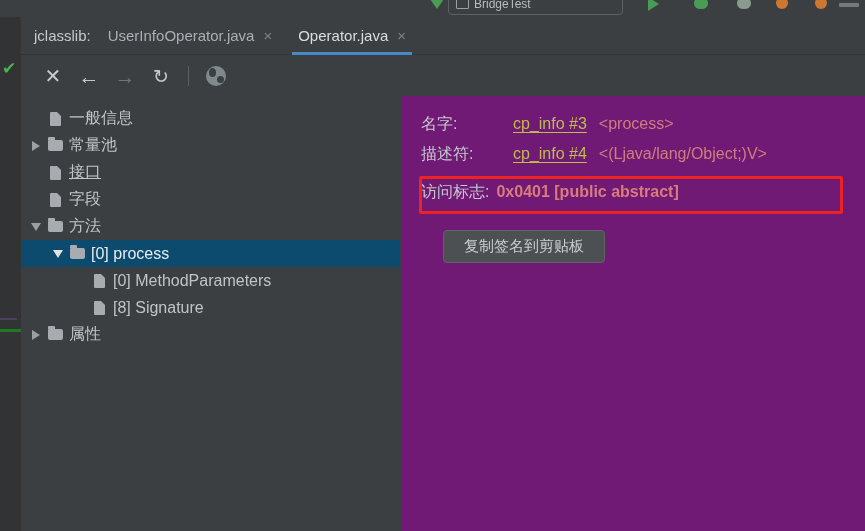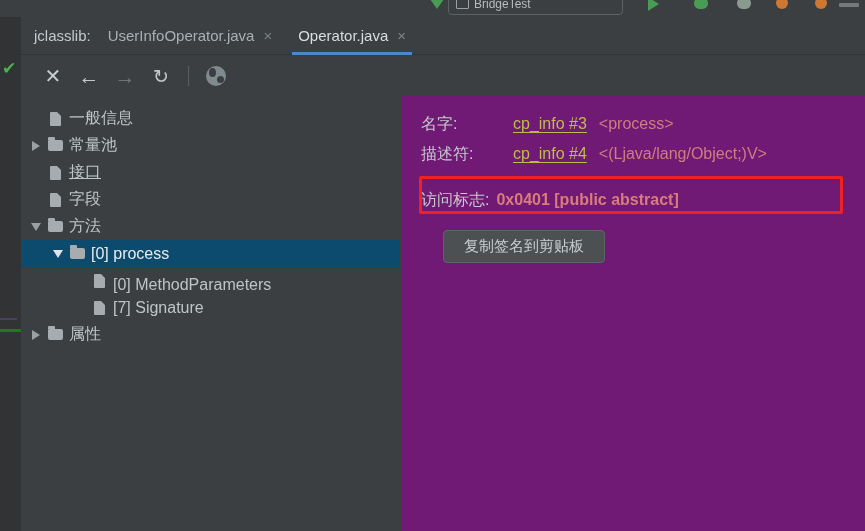--- a/index.html
+++ b/index.html
@@ -340,33 +340,33 @@
         </div>
         <div class="tree-row selected" style="padding-left: 28px;">
           <span class="twisty">
             <span class="tri-down"></span>
           </span>
           <span class="ico">
             <span class="ico-folder"></span>
           </span>
           <span class="tree-label">[0] process</span>
         </div>
-        <div class="tree-row" style="padding-left: 50px; align-items: flex-end;">
-          <span class="twisty none"></span>
-          <span class="ico">
-            <span class="ico-file"></span>
-          </span>
-          <span class="tree-label">[0] MethodParameters</span>
-        </div>
         <div class="tree-row" style="padding-left: 50px;">
           <span class="twisty none"></span>
           <span class="ico">
             <span class="ico-file"></span>
           </span>
-          <span class="tree-label">[7] Signature</span>
+          <span class="tree-label">[0] MethodParameters</span>
+        </div>
+        <div class="tree-row" style="padding-left: 50px;">
+          <span class="twisty none"></span>
+          <span class="ico">
+            <span class="ico-file"></span>
+          </span>
+          <span class="tree-label">[8] Signature</span>
         </div>
         <div class="tree-row" style="padding-left: 6px;">
           <span class="twisty">
             <span class="tri-right"></span>
           </span>
           <span class="ico">
             <span class="ico-folder"></span>
           </span>
           <span class="tree-label">属性</span>
         </div>
@@ -380,21 +380,21 @@
         <span class="dlink">cp_info #3</span>
         <span class="dval">&lt;process&gt;</span>
       </div>
 
       <div class="drow">
         <span class="dlabel">描述符:</span>
         <span class="dlink">cp_info #4</span>
         <span class="dval">&lt;(Ljava/lang/Object;)V&gt;</span>
       </div>
 
-      <div class="drow flagged" style="margin-top:16px">
+      <div class="drow flagged" style="margin-top:8px">
         <span class="dlabel-tight">访问标志:</span>
         <span class="flag-val">0x0401 [public abstract]</span>
       </div>
 
       <div class="redbox"></div>
 
       <div class="copy-btn">复制签名到剪贴板</div>
     </div>
   </div>
 </div>

